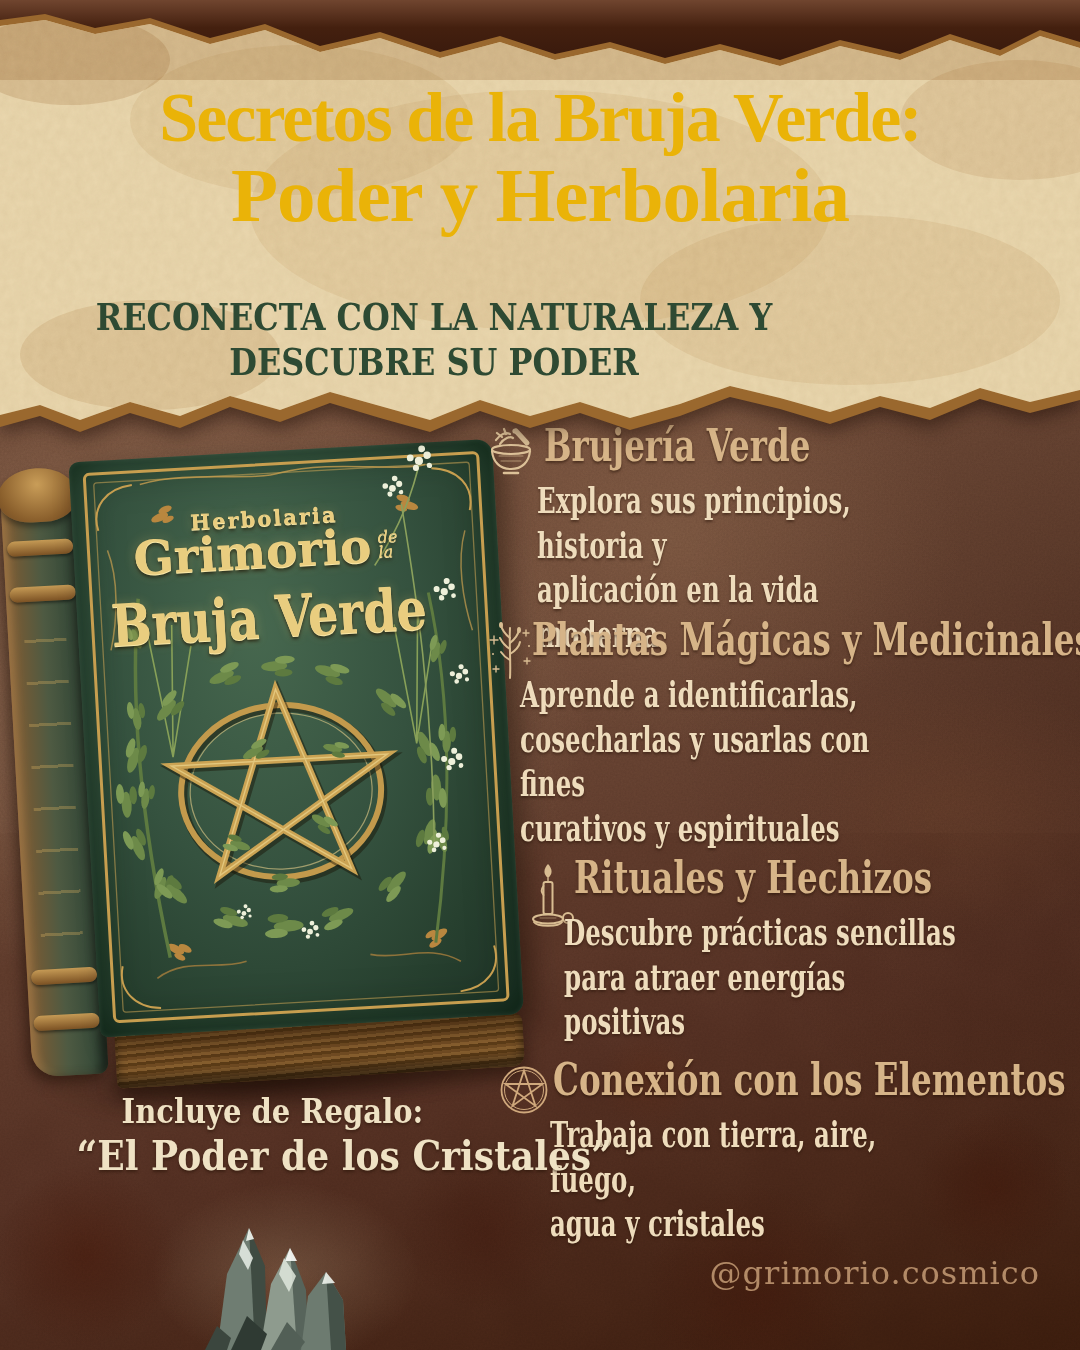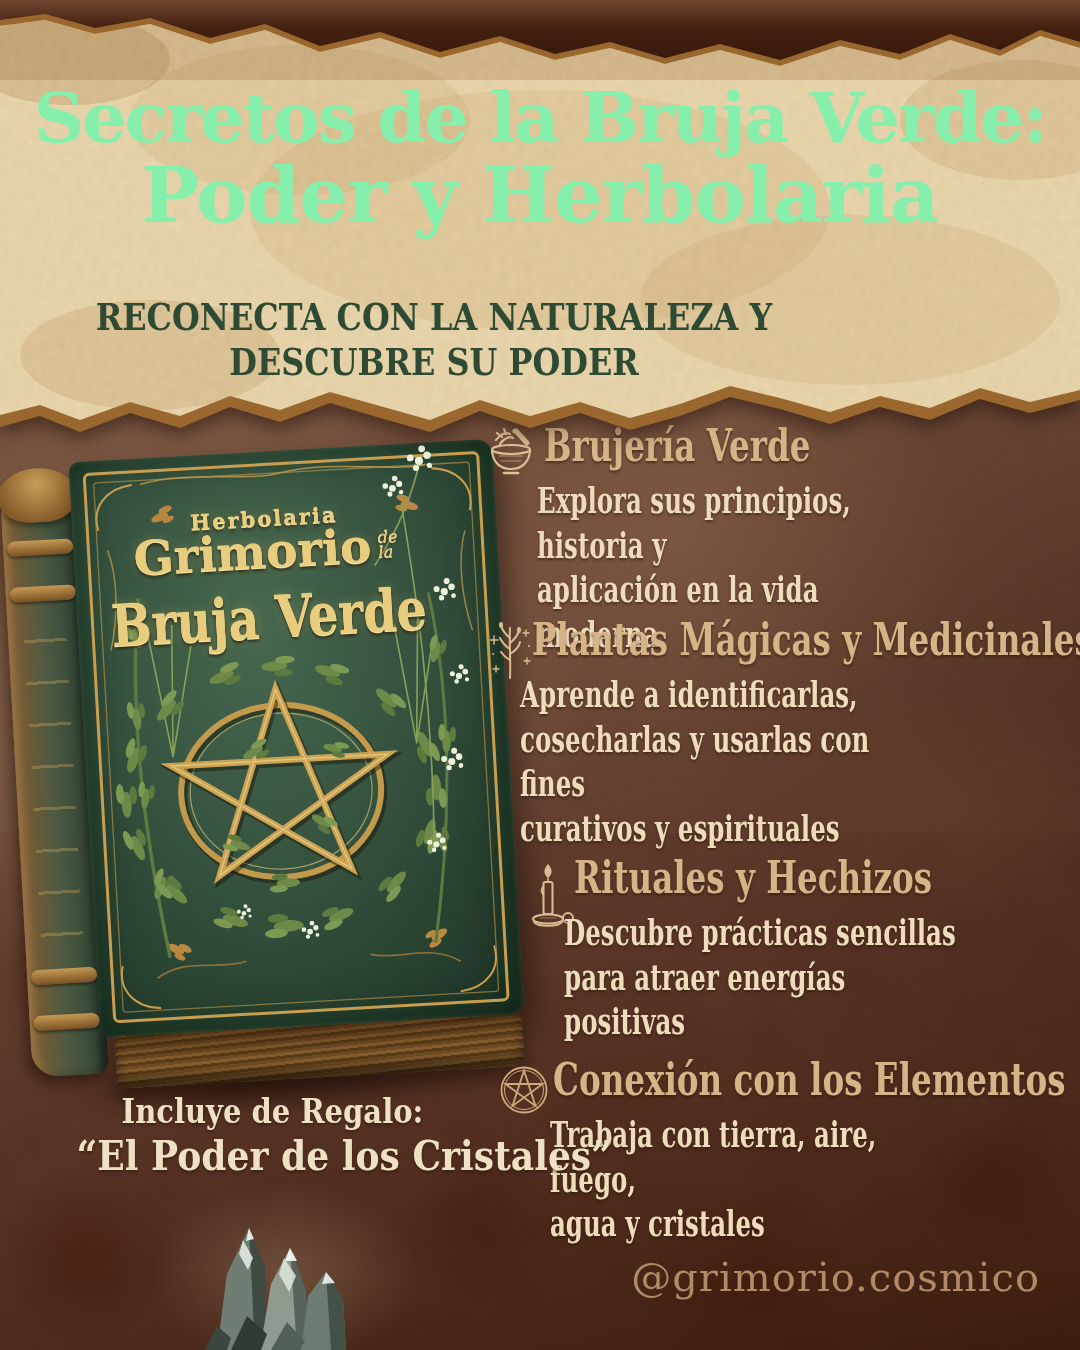--- a/index.html
+++ b/index.html
@@ -16,21 +16,21 @@
       radial-gradient(circle 70px at 60% 80%, rgba(96,44,20,.3), transparent 70%),
       radial-gradient(ellipse 300px 180px at 88% 60%, rgba(120,74,48,.35), transparent 70%),
       radial-gradient(ellipse 520px 430px at 20% 52%, rgba(208,178,140,.4), transparent 72%),
       radial-gradient(ellipse 420px 300px at 62% 40%, rgba(186,146,108,.2), transparent 70%),
       radial-gradient(ellipse 600px 700px at 104% 50%, rgba(44,18,8,.3), transparent 75%),
       linear-gradient(165deg,#8f6c52 0%,#7d5843 26%,#6e4937 52%,#5c3628 74%,#41200f 100%);}
   .grain{position:absolute;inset:0;z-index:1;pointer-events:none;mix-blend-mode:multiply;opacity:.55;}
   
   .parchment{position:absolute;top:0;left:0;z-index:5;filter:drop-shadow(0 7px 9px rgba(26,10,3,.5));}
   .banner-title{position:absolute;top:82px;left:0;width:1080px;text-align:center;z-index:6;
-    color:#86efac;font-weight:bold;}
+    color:#eab308;font-weight:bold;font-family:Liberation Serif, serif;}
   .banner-title .l1{font-size:70px;line-height:1.04;letter-spacing:-2px;}
   .banner-title .l2{font-size:77px;line-height:1.04;letter-spacing:-1px;}
   .banner-sub{position:absolute;top:294px;left:0;width:868px;text-align:center;z-index:6;}
   .banner-sub span{display:inline-block;transform:scaleX(.84);transform-origin:center top;
     font-size:38px;font-weight:bold;color:#2e4a33;letter-spacing:0;}
   
   .book-shadow{position:absolute;left:26px;top:1040px;width:480px;height:80px;z-index:2;
     background:radial-gradient(ellipse at 50% 50%, rgba(25,10,4,.55), transparent 68%);
     filter:blur(7px);transform:rotate(-3deg);}
   .book{position:absolute;left:14px;top:446px;width:500px;height:650px;z-index:3;
@@ -79,21 +79,21 @@
   .f4{left:498px;top:1058px}.f4 .f-icon{left:0;top:6px}.f4 .f-title{margin-left:55px}.f4 .f-desc{margin-left:52px}
   
   .gift{position:absolute;left:40px;top:1086px;width:464px;text-align:center;z-index:4;
     color:#efe2c4;font-weight:bold;text-shadow:0 2px 3px rgba(40,20,8,.55);margin-top:8px;}
   .gift .g1{display:inline-block;transform:scaleX(.88);font-size:33px;line-height:1.1;}
   .gift .g2{display:inline-block;transform:scaleX(.88);font-size:41px;line-height:1.1;margin-top:4px;white-space:nowrap;}
   .crystal-glow{position:absolute;left:140px;top:1175px;width:290px;height:180px;z-index:3;
     background:radial-gradient(ellipse at 50% 55%, rgba(205,185,150,.25), transparent 65%);}
   .crystal{position:absolute;left:205px;top:1222px;z-index:4;}
   .handle{position:absolute;right:40px;top:1254px;z-index:4;
-    font-size:40px;color:#b28a67;letter-spacing:1px;}
+    font-size:32px;color:#b28a67;letter-spacing:1px;}
 </style>
 </head>
 <body>
 
 <div class="canvas">
 
   <div class="bg"></div>
 
   <svg class="grain" width="1080" height="1350">
     <filter id="gn">

